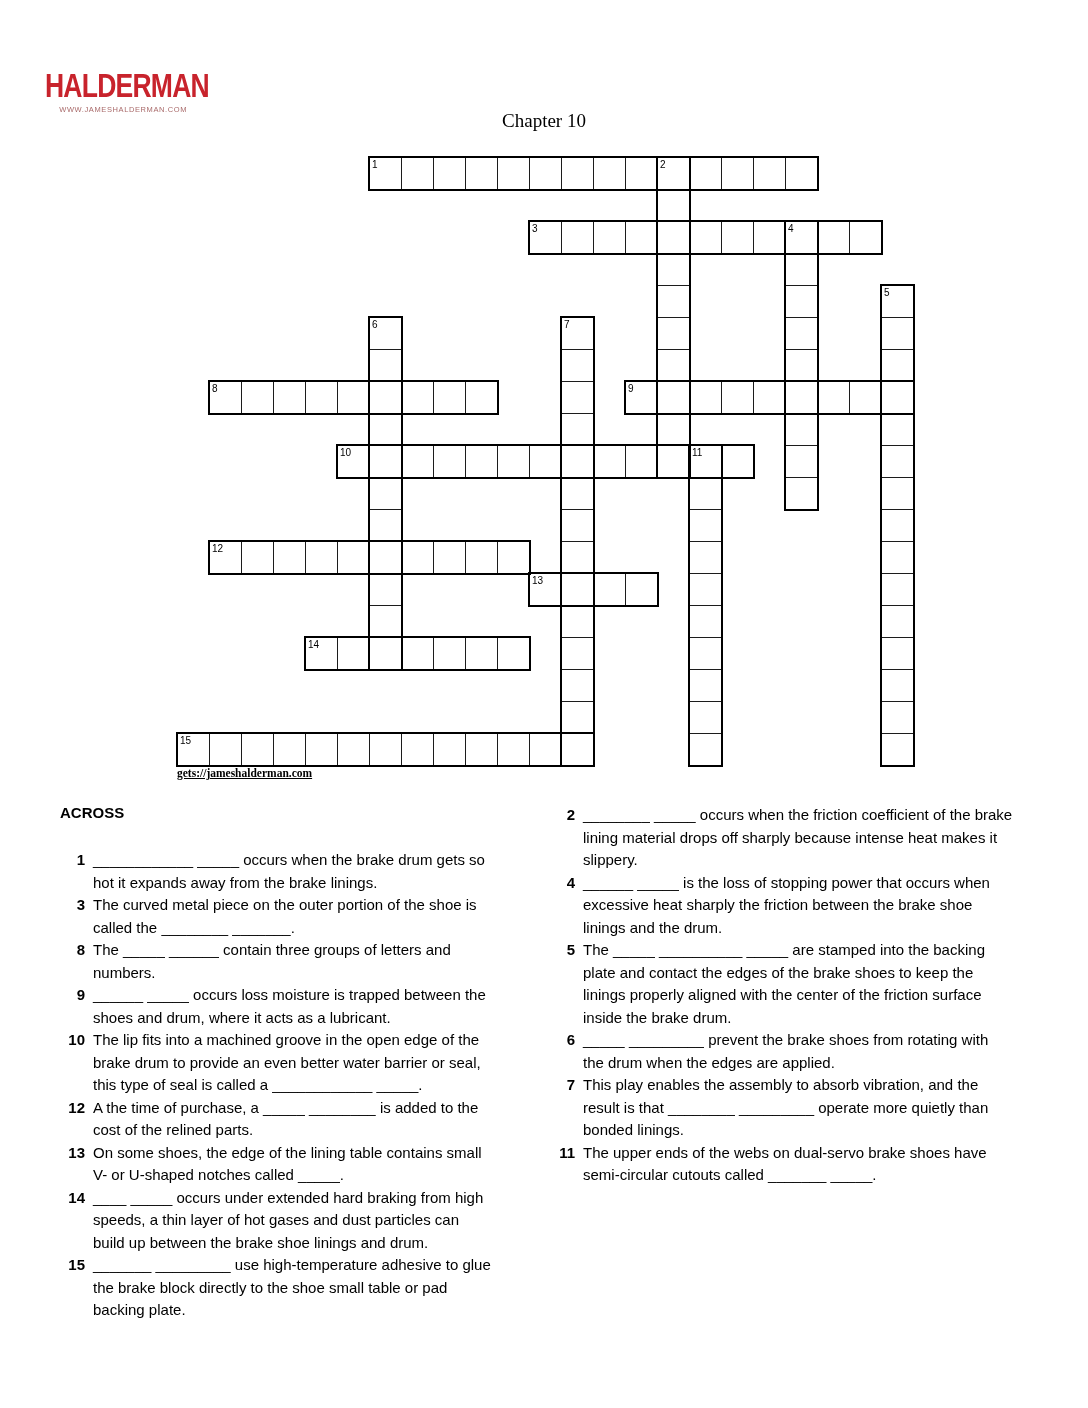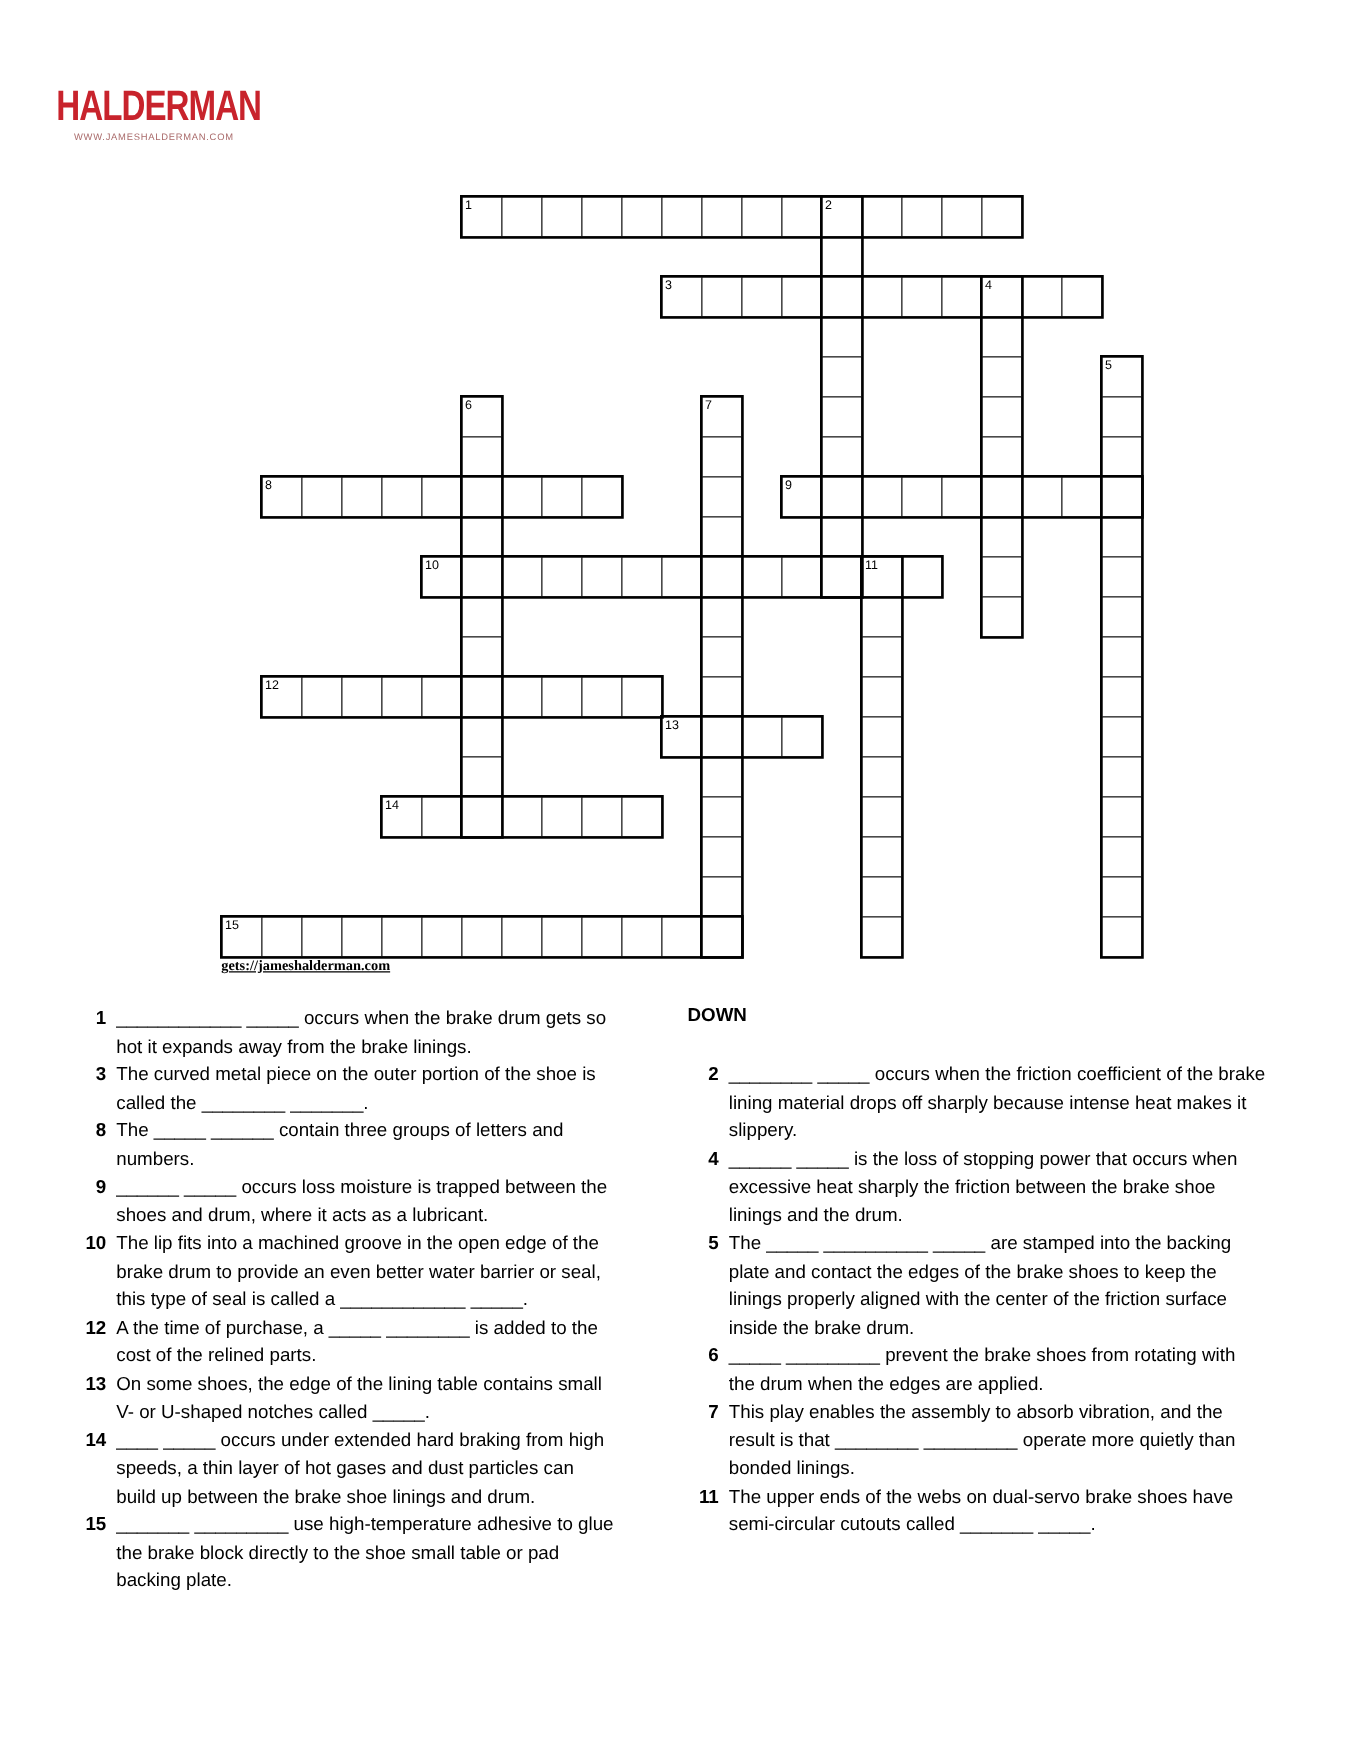--- a/index.html
+++ b/index.html
@@ -40,20 +40,21 @@
 </head>
 <body>
 
 <div class="page">
 
   <div class="logo">
     <div class="logo-brand" style="color: rgb(200, 35, 44);">HALDERMAN</div>
     <div class="logo-site">WWW.JAMESHALDERMAN.COM</div>
   </div>
 
+  <div class="subtitle">Chapter 10</div>
 
   <div class="grid">
       <div class="cell" style="left: 369px; top: 157px; width: 33px; height: 33px;"></div>
       <div class="cell" style="left: 401px; top: 157px; width: 33px; height: 33px;"></div>
       <div class="cell" style="left: 433px; top: 157px; width: 33px; height: 33px;"></div>
       <div class="cell" style="left: 465px; top: 157px; width: 33px; height: 33px;"></div>
       <div class="cell" style="left: 497px; top: 157px; width: 33px; height: 33px;"></div>
       <div class="cell" style="left: 529px; top: 157px; width: 33px; height: 33px;"></div>
       <div class="cell" style="left: 561px; top: 157px; width: 33px; height: 33px;"></div>
       <div class="cell" style="left: 593px; top: 157px; width: 33px; height: 33px;"></div>
@@ -221,20 +222,21 @@
       <span class="cell-num" style="left: 692px; top: 447px;">11</span>
       <span class="cell-num" style="left: 212px; top: 543px;">12</span>
       <span class="cell-num" style="left: 532px; top: 575px;">13</span>
       <span class="cell-num" style="left: 308px; top: 639px;">14</span>
       <span class="cell-num" style="left: 180px; top: 735px;">15</span>
     </div>
 
   <a class="source-url">gets://jameshalderman.com</a>
 
   <div class="clues across">
+    <div class="clue-header">ACROSS</div>
     <div class="clue-list">
         <div class="clue">
           <span class="clue-num">1</span>
           <span class="clue-text">____________ _____ occurs when the brake drum gets so hot it expands away from the brake linings.</span>
         </div>
         <div class="clue">
           <span class="clue-num">3</span>
           <span class="clue-text">The curved metal piece on the outer portion of the shoe is called the ________ _______.</span>
         </div>
         <div class="clue">
@@ -262,21 +264,20 @@
           <span class="clue-text">____ _____ occurs under extended hard braking from high speeds, a thin layer of hot gases and dust particles can build up between the brake shoe linings and drum.</span>
         </div>
         <div class="clue">
           <span class="clue-num">15</span>
           <span class="clue-text">_______ _________ use high-temperature adhesive to glue the brake block directly to the shoe small table or pad backing plate.</span>
         </div>
       </div>
   </div>
 
   <div class="clues down">
-    <div class="clue-header">DOWN</div>
     <div class="clue-list">
         <div class="clue">
           <span class="clue-num">2</span>
           <span class="clue-text">________ _____ occurs when the friction coefficient of the brake lining material drops off sharply because intense heat makes it slippery.</span>
         </div>
         <div class="clue">
           <span class="clue-num">4</span>
           <span class="clue-text">______ _____ is the loss of stopping power that occurs when excessive heat sharply the friction between the brake shoe linings and the drum.</span>
         </div>
         <div class="clue">

